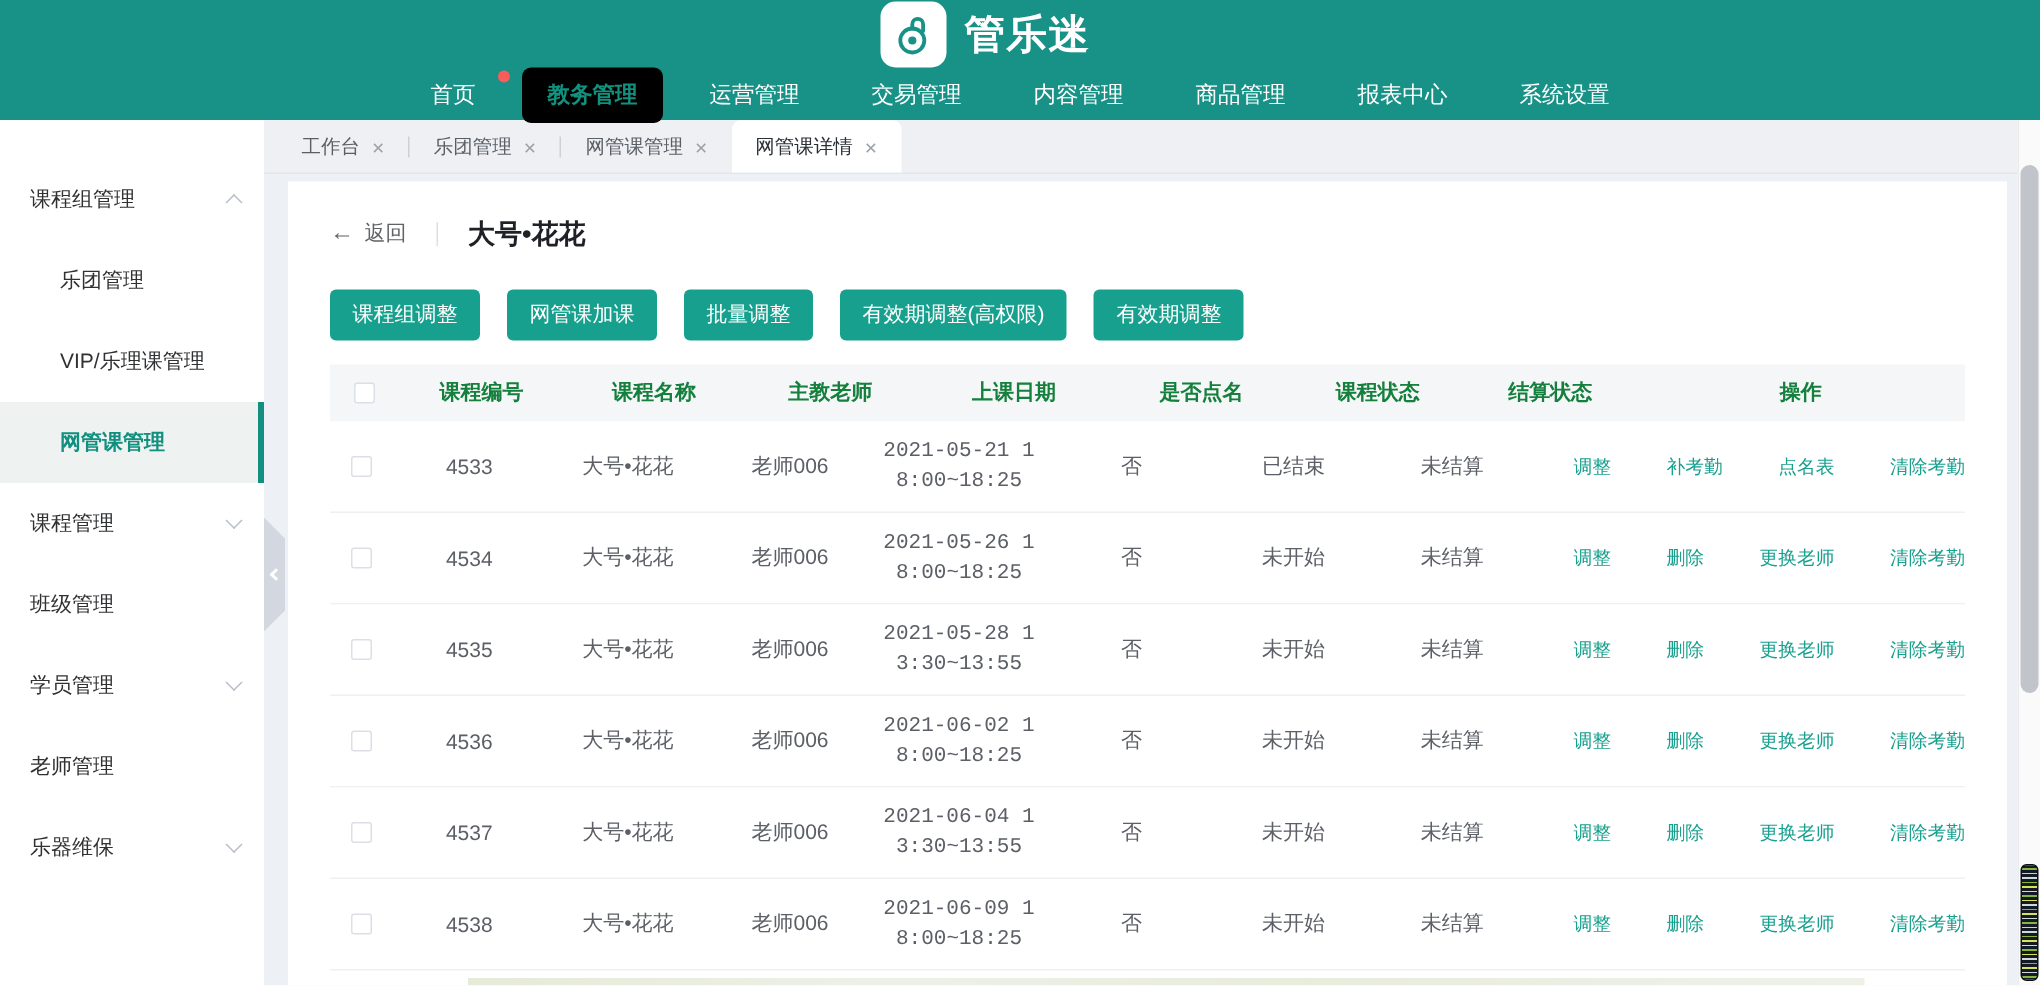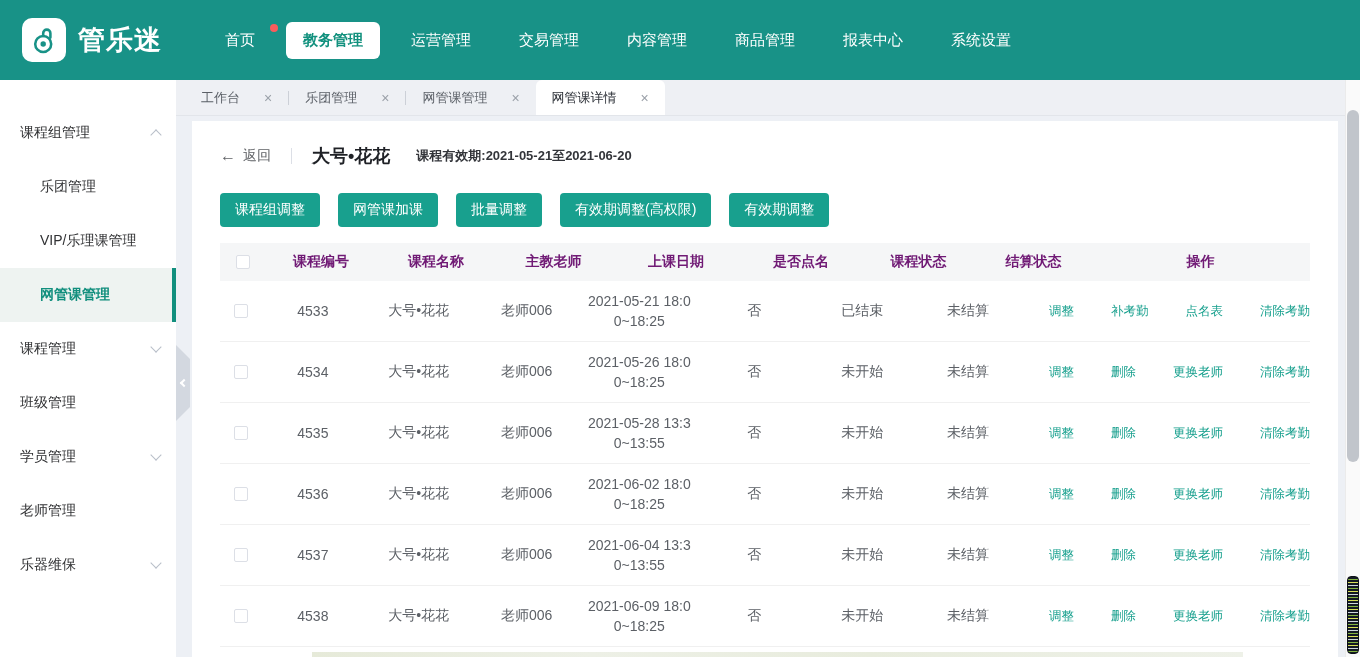--- a/index.html
+++ b/index.html
@@ -4,27 +4,27 @@
 <style>
   :root{
     --navbar-bg:#189287; --button-bg:#18a08e; --link:#18a08e; --sidebar-active:#128f7e;
     --badge:#fa5c5c; --tabbar-bg:#eef0f4; --content-bg:#edf0f5;
   }
   *{box-sizing:border-box;margin:0;padding:0;}
   html,body{width:1360px;height:657px;overflow:hidden;}
   body{font-family:"Liberation Sans","DejaVu Sans",sans-serif;position:relative;background:#fff;}
 
   
-  .navbar{height:80px;background:var(--navbar-bg);display:flex;align-items:center;padding:16px 22px;}
+  .navbar{height:80px;background:var(--navbar-bg);display:flex;align-items:center;padding:1px 22px;flex-direction:column;}
   .brand{display:flex;align-items:center;gap:12px;margin-right:46px;}
   .logo-box{width:44px;height:44px;background:#fff;border-radius:10px;display:flex;align-items:center;justify-content:center;}
   .brand-name{color:#fff;font-size:27px;font-weight:700;letter-spacing:1px;}
   .nav-menu{display:flex;align-items:center;gap:14px;}
   .nav-item{position:relative;color:#fff;font-size:15px;padding:9px 17px;border-radius:6px;cursor:pointer;white-space:nowrap;}
-  .nav-item.active{background:#ffffff;color:#12917e;font-weight:700;}
+  .nav-item.active{background:#000000;color:#12917e;font-weight:700;}
   .nav-dot{position:absolute;top:2px;right:-6px;width:8px;height:8px;border-radius:50%;background:var(--badge);}
   .nav-right{margin-left:auto;display:flex;align-items:center;gap:17px;}
   .nav-icon{display:flex;cursor:pointer;}
   .avatar{width:32px;height:32px;border-radius:50%;border:2px solid #fff;overflow:hidden;background:#e8f0ee;cursor:pointer;flex:0 0 auto;}
   .user-name{color:#fff;font-size:14px;}
 
   
   .app-body{display:flex;height:577px;}
   .sidebar{width:176px;background:#fff;flex:0 0 auto;padding-top:26px;}
   .side-item{height:54px;display:flex;align-items:center;font-size:14px;color:#303133;cursor:pointer;padding-left:20px;padding-right:16px;}
@@ -32,48 +32,48 @@
   .side-item .side-label{flex:1;}
   .side-item.active{background:#eef3f1;color:var(--sidebar-active);font-weight:700;border-right:4px solid var(--sidebar-active);}
   .chev{width:8px;height:8px;border-right:1.5px solid #b8bec8;border-bottom:1.5px solid #b8bec8;display:inline-block;}
   .chev.down{transform:rotate(45deg);margin-top:-4px;}
   .chev.up{transform:rotate(-135deg);margin-top:4px;}
 
   .main{flex:1;display:flex;flex-direction:column;min-width:0;}
 
   
   .tab-bar{height:36px;background:var(--tabbar-bg);display:flex;align-items:stretch;padding-left:9px;border-bottom:1px solid #e2e5ea;flex:0 0 auto;}
-  .tab{display:flex;align-items:center;gap:24px;padding:0 16px;font-size:13px;color:#5a5f66;cursor:pointer;white-space:nowrap;}
+  .tab{display:flex;align-items:center;gap:8px;padding:0 16px;font-size:13px;color:#5a5f66;cursor:pointer;white-space:nowrap;}
   .tab.active{background:#fff;border-radius:6px 6px 0 0;color:#2b2f36;}
   .tab-close{color:#9aa0a8;font-size:14px;line-height:1;cursor:pointer;}
   .tab-divider{width:1px;height:14px;background:#ccd0d7;align-self:center;}
 
   
   .content{flex:1;background:var(--content-bg);padding:5px 7px 0 16px;min-height:0;}
   .card{background:#fff;height:100%;padding:20px 28px 0 28px;position:relative;overflow:hidden;}
   .card-header{display:flex;align-items:center;height:30px;}
   .back{display:flex;align-items:center;gap:7px;color:#606266;font-size:14px;cursor:pointer;}
   .back-arrow{font-size:16px;line-height:1;}
   .hdr-divider{width:1px;height:16px;background:#dcdfe6;margin:0 20px;}
   .page-title{font-size:18px;font-weight:700;color:#1f2126;}
   .validity{margin-left:26px;font-size:13px;font-weight:600;color:#33353a;}
 
   .btn-row{margin-top:22px;display:flex;gap:18px;}
   .btn{background:var(--button-bg);color:#fff;border:none;font-size:14px;padding:8px 15px;border-radius:4px;cursor:pointer;font-family:inherit;white-space:nowrap;}
 
   
   .table{margin-top:16px;}
-  .thead{display:flex;align-items:center;height:38px;background:#f5f6f7;font-size:14px;font-weight:700;color:#701a75;}
+  .thead{display:flex;align-items:center;height:38px;background:#f5f6f7;font-size:14px;font-weight:700;color:#15803d;}
   .trow{display:flex;align-items:center;height:61px;border-bottom:1px solid #f0f0f0;font-size:14px;color:#5c6066;background:#fff;}
   .cell{text-align:center;}
   .col-cb{width:46px;display:flex;justify-content:center;}
   .col-id{width:110px;}
   .col-name{width:120px;}
   .col-teacher{width:115px;}
-  .col-date{width:130px;}
+  .col-date{width:130px;font-family:Liberation Mono, monospace;}
   .col-roll{width:120px;}
   .col-status{width:115px;}
   .col-settle{width:115px;}
   .col-actions{flex:1;}
   .date-inner{width:106px;margin:12px auto;word-break:break-all;line-height:20px;}
   .checkbox{width:14px;height:14px;border:1px solid #dcdfe6;border-radius:2px;background:#fff;display:inline-block;cursor:pointer;}
   .actions{display:flex;justify-content:center;gap:9px;}
   .link{color:var(--link);font-size:12.5px;text-decoration:none;cursor:pointer;white-space:nowrap;margin-left:28px;}
   .partial-row{height:13px;}
   .bottom-strip{position:absolute;left:120px;right:95px;bottom:0;height:5px;
@@ -178,21 +178,20 @@
     <div class="content">
       <div class="card">
 
         <div class="card-header">
           <span class="back">
             <span class="back-arrow">←</span>
             <span>返回</span>
           </span>
           <span class="hdr-divider"></span>
           <span class="page-title">大号•花花</span>
-          <span class="validity">课程有效期:2021-05-21至2021-06-20</span>
         </div>
 
         <div class="btn-row">
             <button class="btn">课程组调整</button>
             <button class="btn">网管课加课</button>
             <button class="btn">批量调整</button>
             <button class="btn">有效期调整(高权限)</button>
             <button class="btn">有效期调整</button>
           </div>
 

